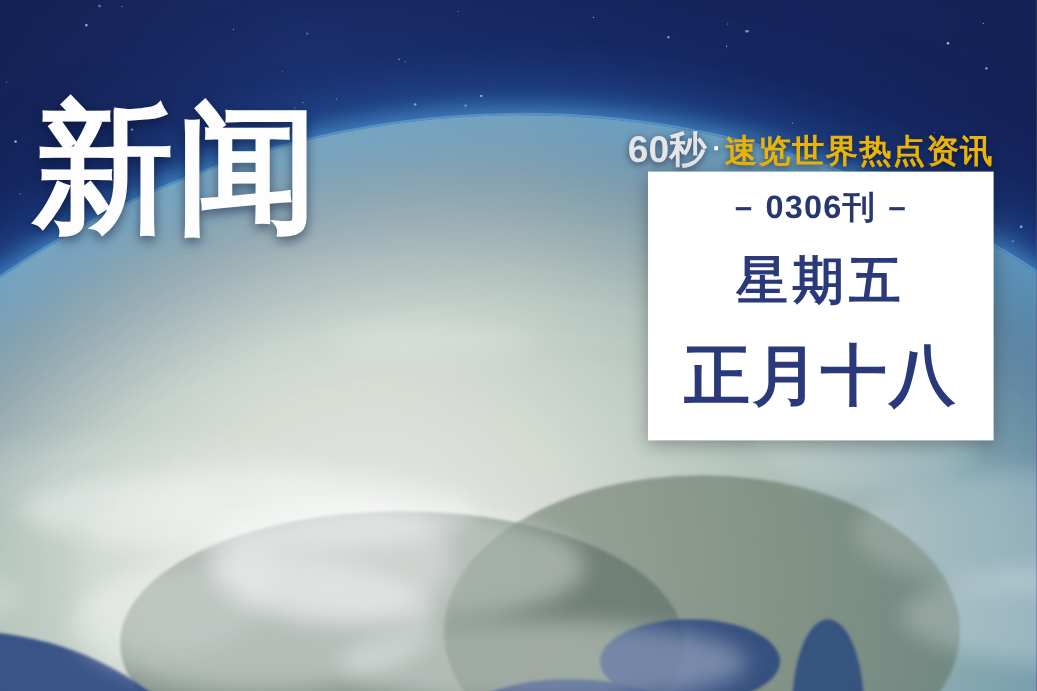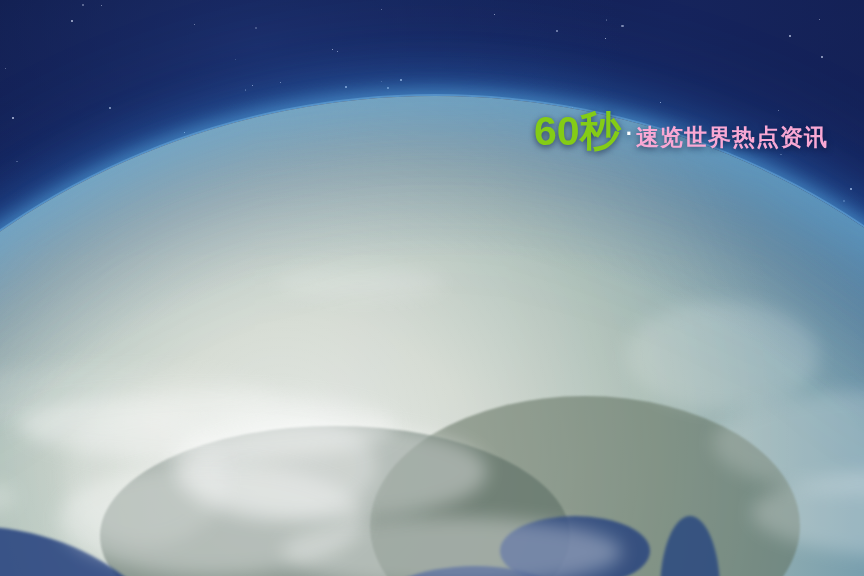--- a/index.html
+++ b/index.html
@@ -88,23 +88,23 @@
     white-space:nowrap;
   }
 
   
   .tagline{
     position:absolute;right:36px;top:104px;
     white-space:nowrap;
     font-weight:900;
     text-shadow:0 2px 6px rgba(6,14,46,.6);
   }
-  .tagline .sec{color:#84cc16;font-size:41px;letter-spacing:0;}
+  .tagline .sec{color:#e5e5e5;font-size:31px;letter-spacing:0;}
   .tagline .dot{color:#ffffff;font-size:22px;margin:0 3px 0 5px;position:relative;top:-4px;}
-  .tagline .desc{color:#f9a8d4;font-size:23px;letter-spacing:1px;}
+  .tagline .desc{color:#eab308;font-size:27px;letter-spacing:1px;}
 
   
   .info-card{
     position:absolute;
     left:540px;top:143px;
     width:288px;height:224px;
     background:#ffffff;
     box-shadow:0 4px 14px rgba(0,0,0,.30);
     display:flex;flex-direction:column;
     align-items:center;justify-content:flex-start;
@@ -304,22 +304,30 @@
       <div class="cloud" style="left: 612.027px; top: 420.588px; width: 340.15px; height: 70.5382px; opacity: 0.6;"></div>
       <div class="cloud" style="left: 1081.74px; top: 371.183px; width: 389.058px; height: 91.469px; opacity: 0.44;"></div>
       <div class="cloud" style="left: 512.981px; top: 327.836px; width: 303.865px; height: 95.2983px; opacity: 0.65;"></div>
       <div class="cloud" style="left: 393.695px; top: 311.654px; width: 162.814px; height: 138.286px; opacity: 0.28;"></div>
       <div class="cloud" style="left: 349.299px; top: 294.681px; width: 376.804px; height: 70.1064px; opacity: 0.65;"></div>
       <div class="cloud" style="left: 1042.56px; top: 295.091px; width: 323.71px; height: 103.491px; opacity: 0.34;"></div>
       <div class="cloud" style="left: 389.112px; top: 367.105px; width: 305.57px; height: 111.847px; opacity: 0.63;"></div>
     </div>
 
   <div class="headline">
+    <span class="ln ln2">新闻</span>
   </div>
 
 
   <div class="tagline">
     <span class="sec">60秒</span><span class="dot">·</span><span class="desc">速览世界热点资讯</span>
   </div>
 
+  <div class="info-card">
+    <div class="issue">
+      <span class="dash">－</span><span>0306刊</span><span class="dash">－</span>
+    </div>
+    <div class="weekday">星期五</div>
+    <div class="lunar">正月十八</div>
+  </div>
 
 
 </div>
 
 </body></html>

